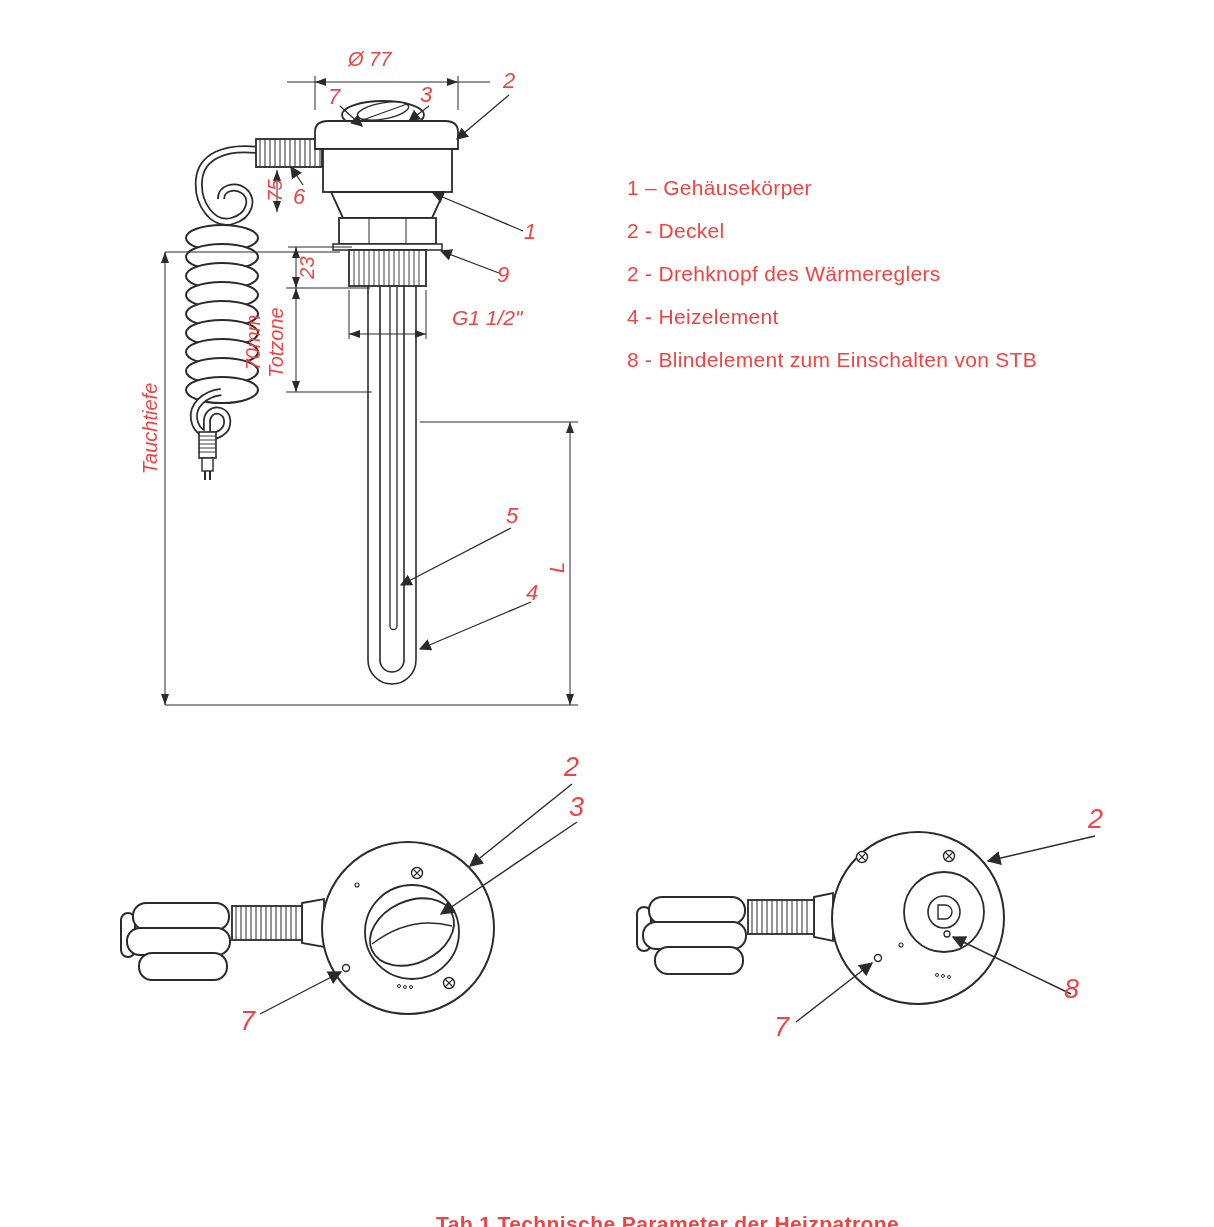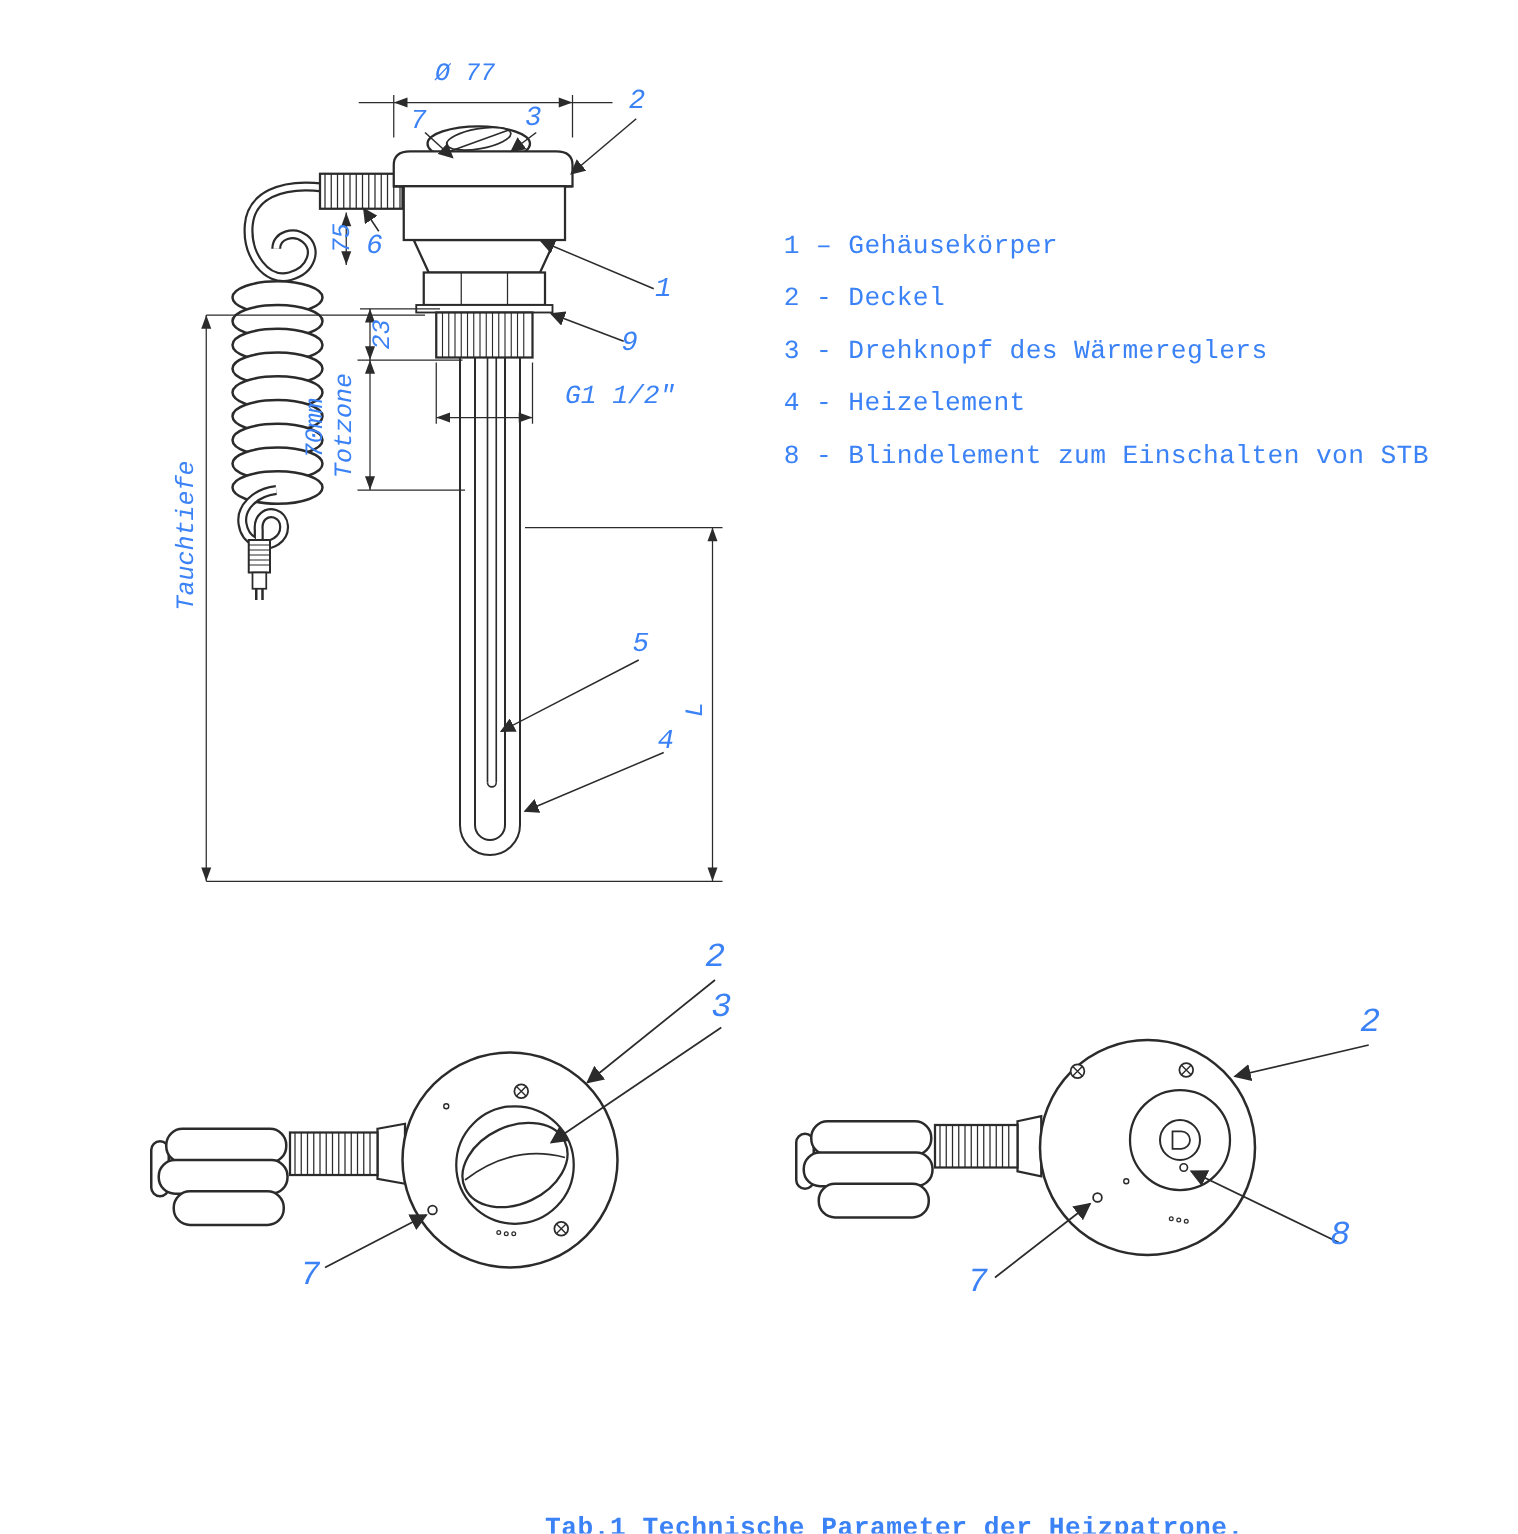--- a/index.html
+++ b/index.html
@@ -1,27 +1,27 @@
 <!DOCTYPE html>
 <html><head>
 <meta charset="utf-8">
 <style>
   html,body { margin:0; padding:0; background:#fff; }
   .page {
     position:relative; width:1214px; height:1227px; background:#fff;
-    font-family:Liberation Mono, monospace; color:#3b82f6;
+    font-family:Liberation Sans, sans-serif; color:#ef4444;
     overflow:hidden;
   }
   svg.art { position:absolute; left:0; top:0; width:1214px; height:1227px; }
   .lbl { position:absolute; white-space:nowrap; }
   .dim { font-style:italic; font-size:20px; }
   .vlabel { text-align:center; transform:rotate(-90deg); transform-origin:50% 50%; }
   .co { position:absolute; font-style:italic; font-size:22px; }
   .co-lg { font-size:27px; }
-  .legend { position:absolute; left:627px; top:186px; font-size:21px; }
+  .legend { position:absolute; left:627px; top:176px; font-size:21px; }
   .legend-row { margin-bottom:19px; letter-spacing:0.3px; }
   .caption { position:absolute; font-weight:bold; font-size:21px; letter-spacing:0.4px; }
 </style>
 </head>
 <body>
 
 <div class="page">
 
   <svg class="art" viewBox="0 0 1214 1227">
     <defs>
@@ -263,20 +263,20 @@
   <div class="co co-lg" style="left:569px; top:792px;">3</div>
   <div class="co co-lg" style="left:240px; top:1006px;">7</div>
 
   <div class="co co-lg" style="left:1088px; top:804px;">2</div>
   <div class="co co-lg" style="left:774px; top:1012px;">7</div>
   <div class="co co-lg" style="left:1064px; top:974px;">8</div>
 
   <div class="legend">
     <div class="legend-row">1 – Gehäusekörper</div>
     <div class="legend-row">2 - Deckel</div>
-    <div class="legend-row">3 - Drehknopf des Wärmereglers</div>
+    <div class="legend-row">2 - Drehknopf des Wärmereglers</div>
     <div class="legend-row">4 - Heizelement</div>
     <div class="legend-row">8 - Blindelement zum Einschalten von STB</div>
   </div>
 
   <div class="caption" style="left:436px; top:1212px;text-align:center;">Tab.1 Technische Parameter der Heizpatrone.</div>
 
 </div>
 
 </body></html>

